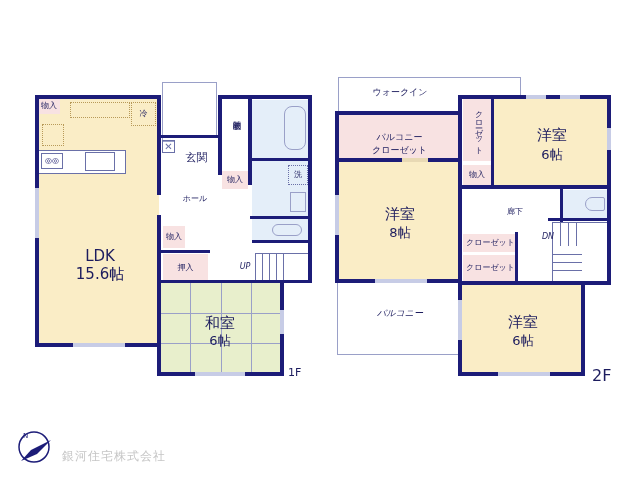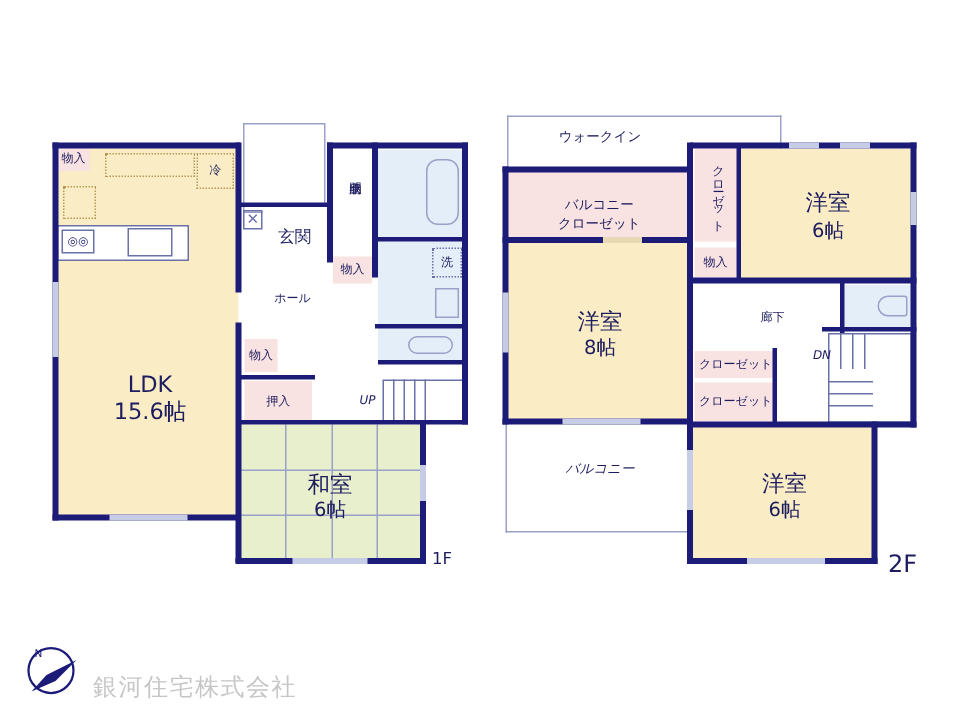--- a/index.html
+++ b/index.html
@@ -179,14 +179,14 @@
   <div class="wall" style="left:560px;top:187px;width:3px;height:35px;"></div>
   <div class="wall" style="left:548px;top:218px;width:63px;height:3px;"></div>
 </div>
 
 <div>
   <svg class="abs" style="left:15px;top:428px;" width="40" height="36" viewBox="0 0 40 36">
     <circle cx="19" cy="19" r="15" fill="none" stroke="#1c1c78" stroke-width="1.5"></circle>
     <text x="8" y="10" font-size="7" fill="#1c1c78" font-family="DejaVu Sans, sans-serif">N</text>
     <path d="M6 33 L16 22 L36 12 L22 26 Z" fill="#1c1c78"></path>
   </svg>
-  <div class="abs" style="left:62px;top:448px;font-size:16px;color:#c6c6c6;letter-spacing:1px;">銀河住宅株式会社</div>
+  <div class="abs" style="left:62px;top:448px;font-size:12px;color:#c6c6c6;letter-spacing:1px;">銀河住宅株式会社</div>
 </div>
 
 </body></html>

